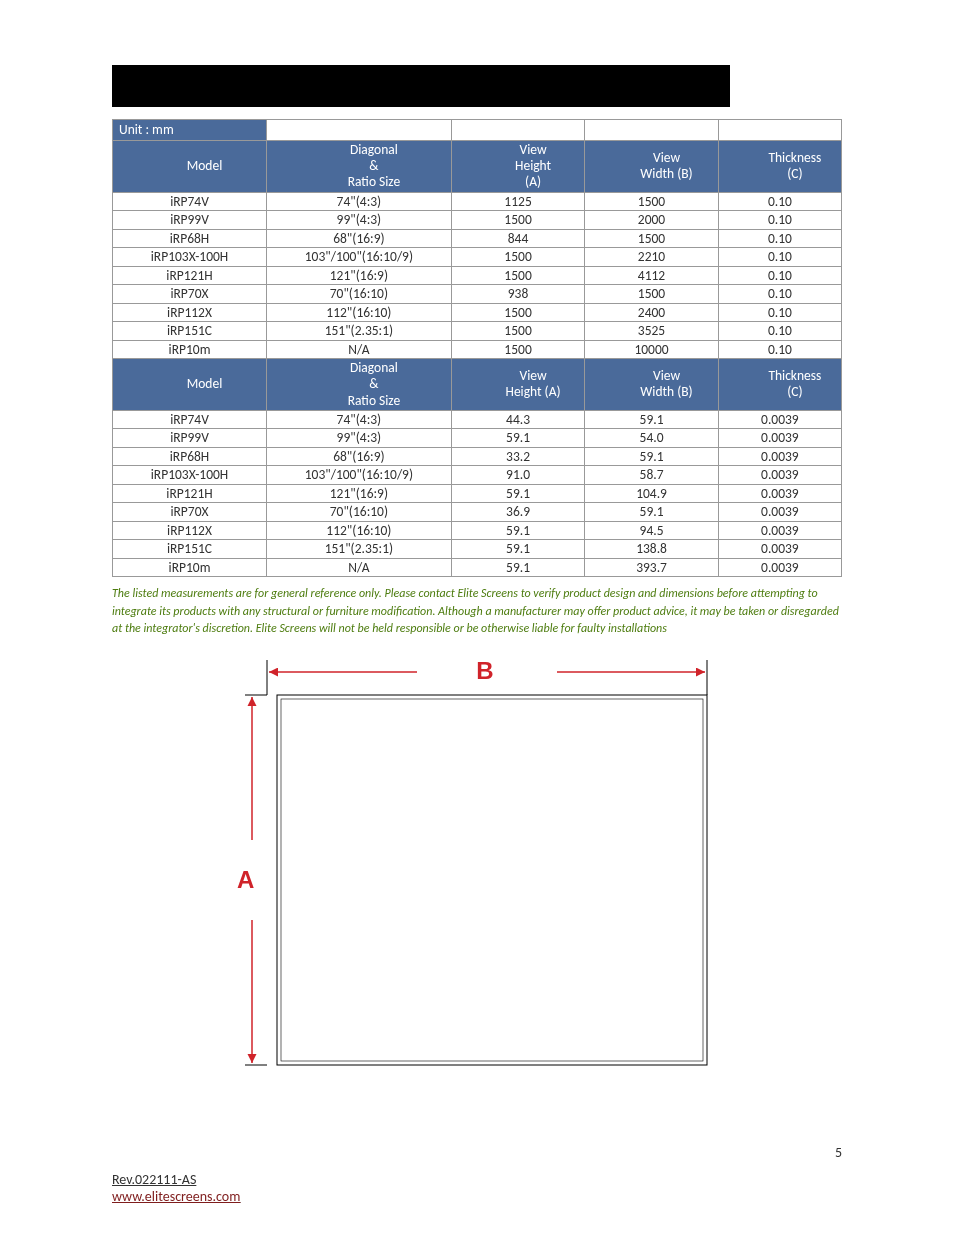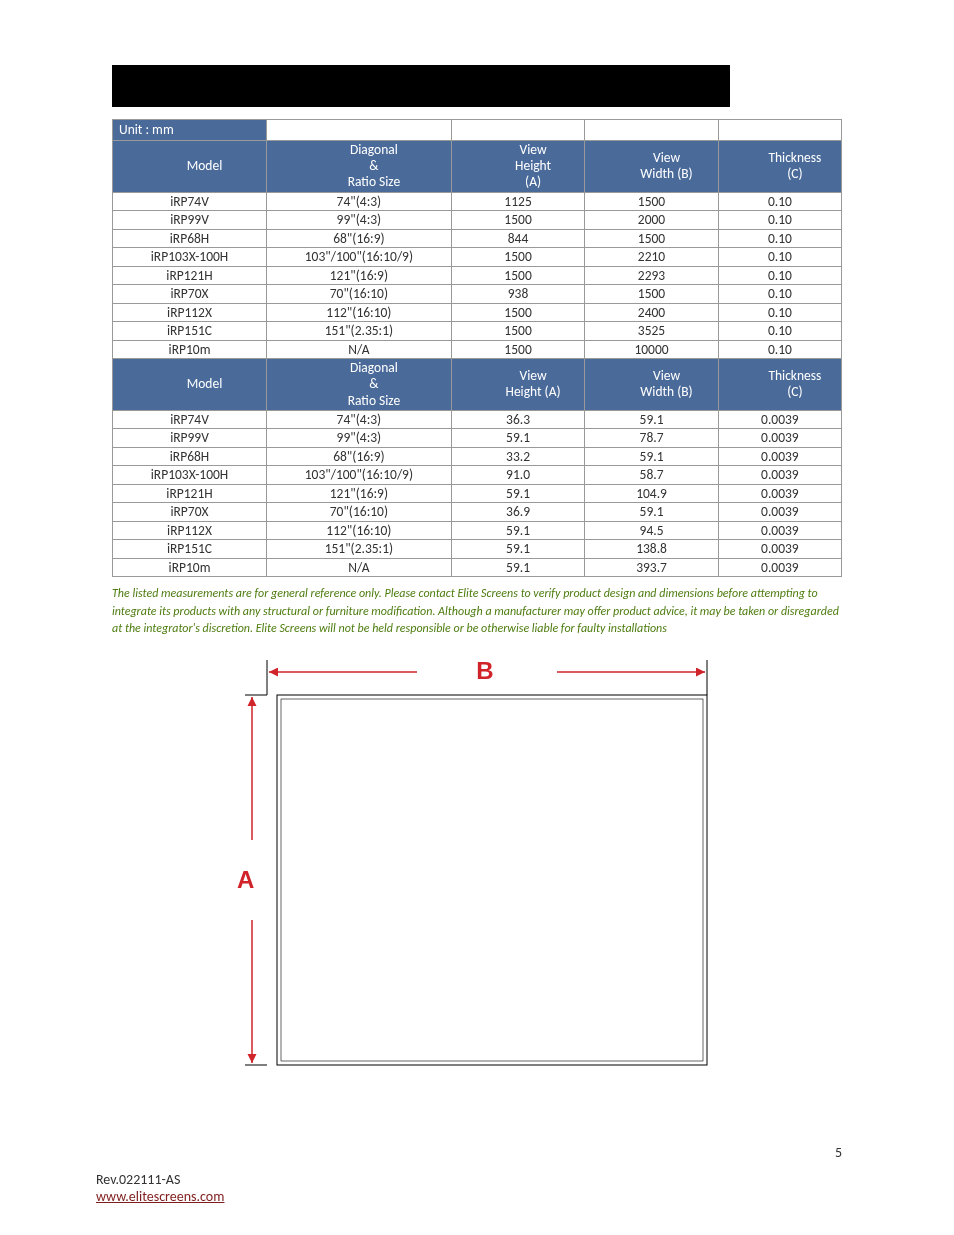--- a/index.html
+++ b/index.html
@@ -73,23 +73,24 @@
     display: block;
   }
   .footer-right {
     position: absolute;
     right: 112px;
     bottom: 74px;
     font-size: 14px;
   }
   .footer-left {
     position: absolute;
-    left: 96px;
+    left: 112px;
     bottom: 30px;
     font-size: 14px;
+    text-decoration: underline;
   }
   .footer-link {
     color: #7f1d1d;
     text-decoration: underline;
   }
   .footer-center {
     position: absolute;
     left: 0;
     right: 0;
     bottom: 14px;
@@ -153,21 +154,21 @@
           <td>iRP103X-100H</td>
           <td>103"/100"(16:10/9)</td>
           <td>1500</td>
           <td>2210</td>
           <td>0.10</td>
         </tr>
         <tr>
           <td>iRP121H</td>
           <td>121"(16:9)</td>
           <td>1500</td>
-          <td>2293</td>
+          <td>4112</td>
           <td>0.10</td>
         </tr>
         <tr>
           <td>iRP70X</td>
           <td>70"(16:10)</td>
           <td>938</td>
           <td>1500</td>
           <td>0.10</td>
         </tr>
         <tr>
@@ -194,29 +195,29 @@
         <tr class="hdr">
           <td>Model</td>
           <td>Diagonal<br>&amp;<br>Ratio Size</td>
           <td>View<br>Height (A)</td>
           <td>View<br>Width (B)</td>
           <td>Thickness<br>(C)</td>
         </tr>
         <tr>
           <td>iRP74V</td>
           <td>74"(4:3)</td>
-          <td>36.3</td>
+          <td>44.3</td>
           <td>59.1</td>
           <td>0.0039</td>
         </tr>
         <tr>
           <td>iRP99V</td>
           <td>99"(4:3)</td>
           <td>59.1</td>
-          <td>78.7</td>
+          <td>54.0</td>
           <td>0.0039</td>
         </tr>
         <tr>
           <td>iRP68H</td>
           <td>68"(16:9)</td>
           <td>33.2</td>
           <td>59.1</td>
           <td>0.0039</td>
         </tr>
         <tr>

